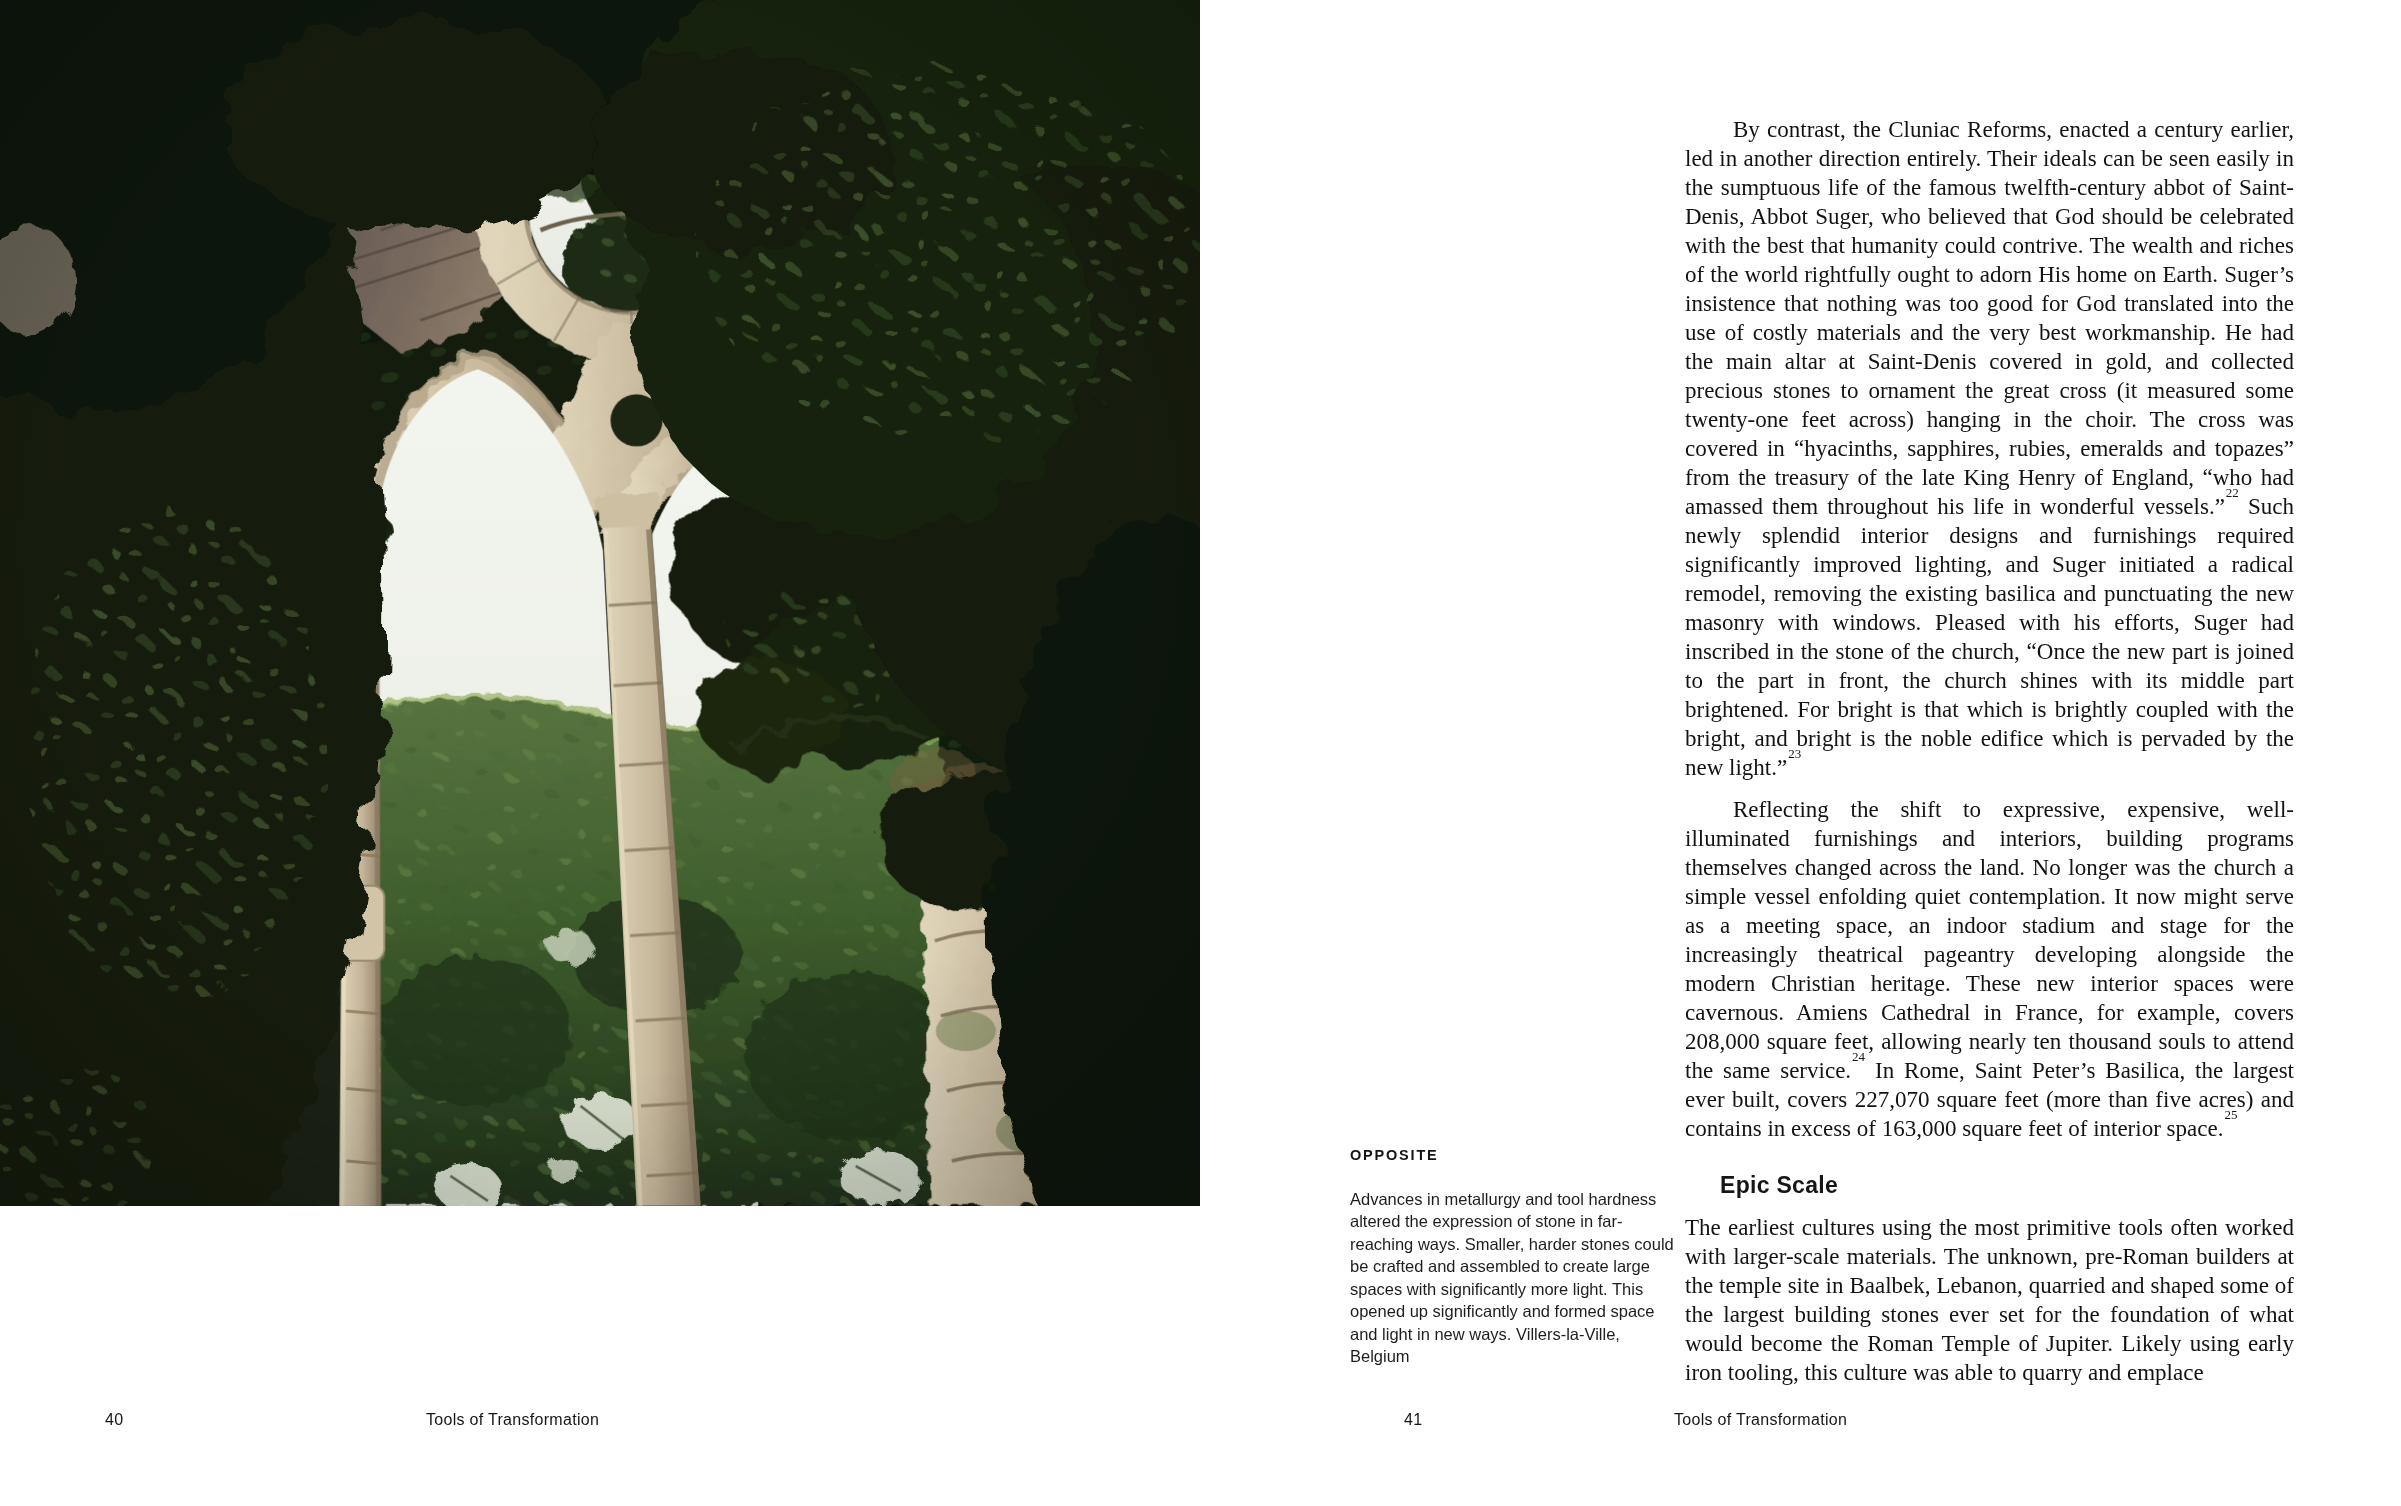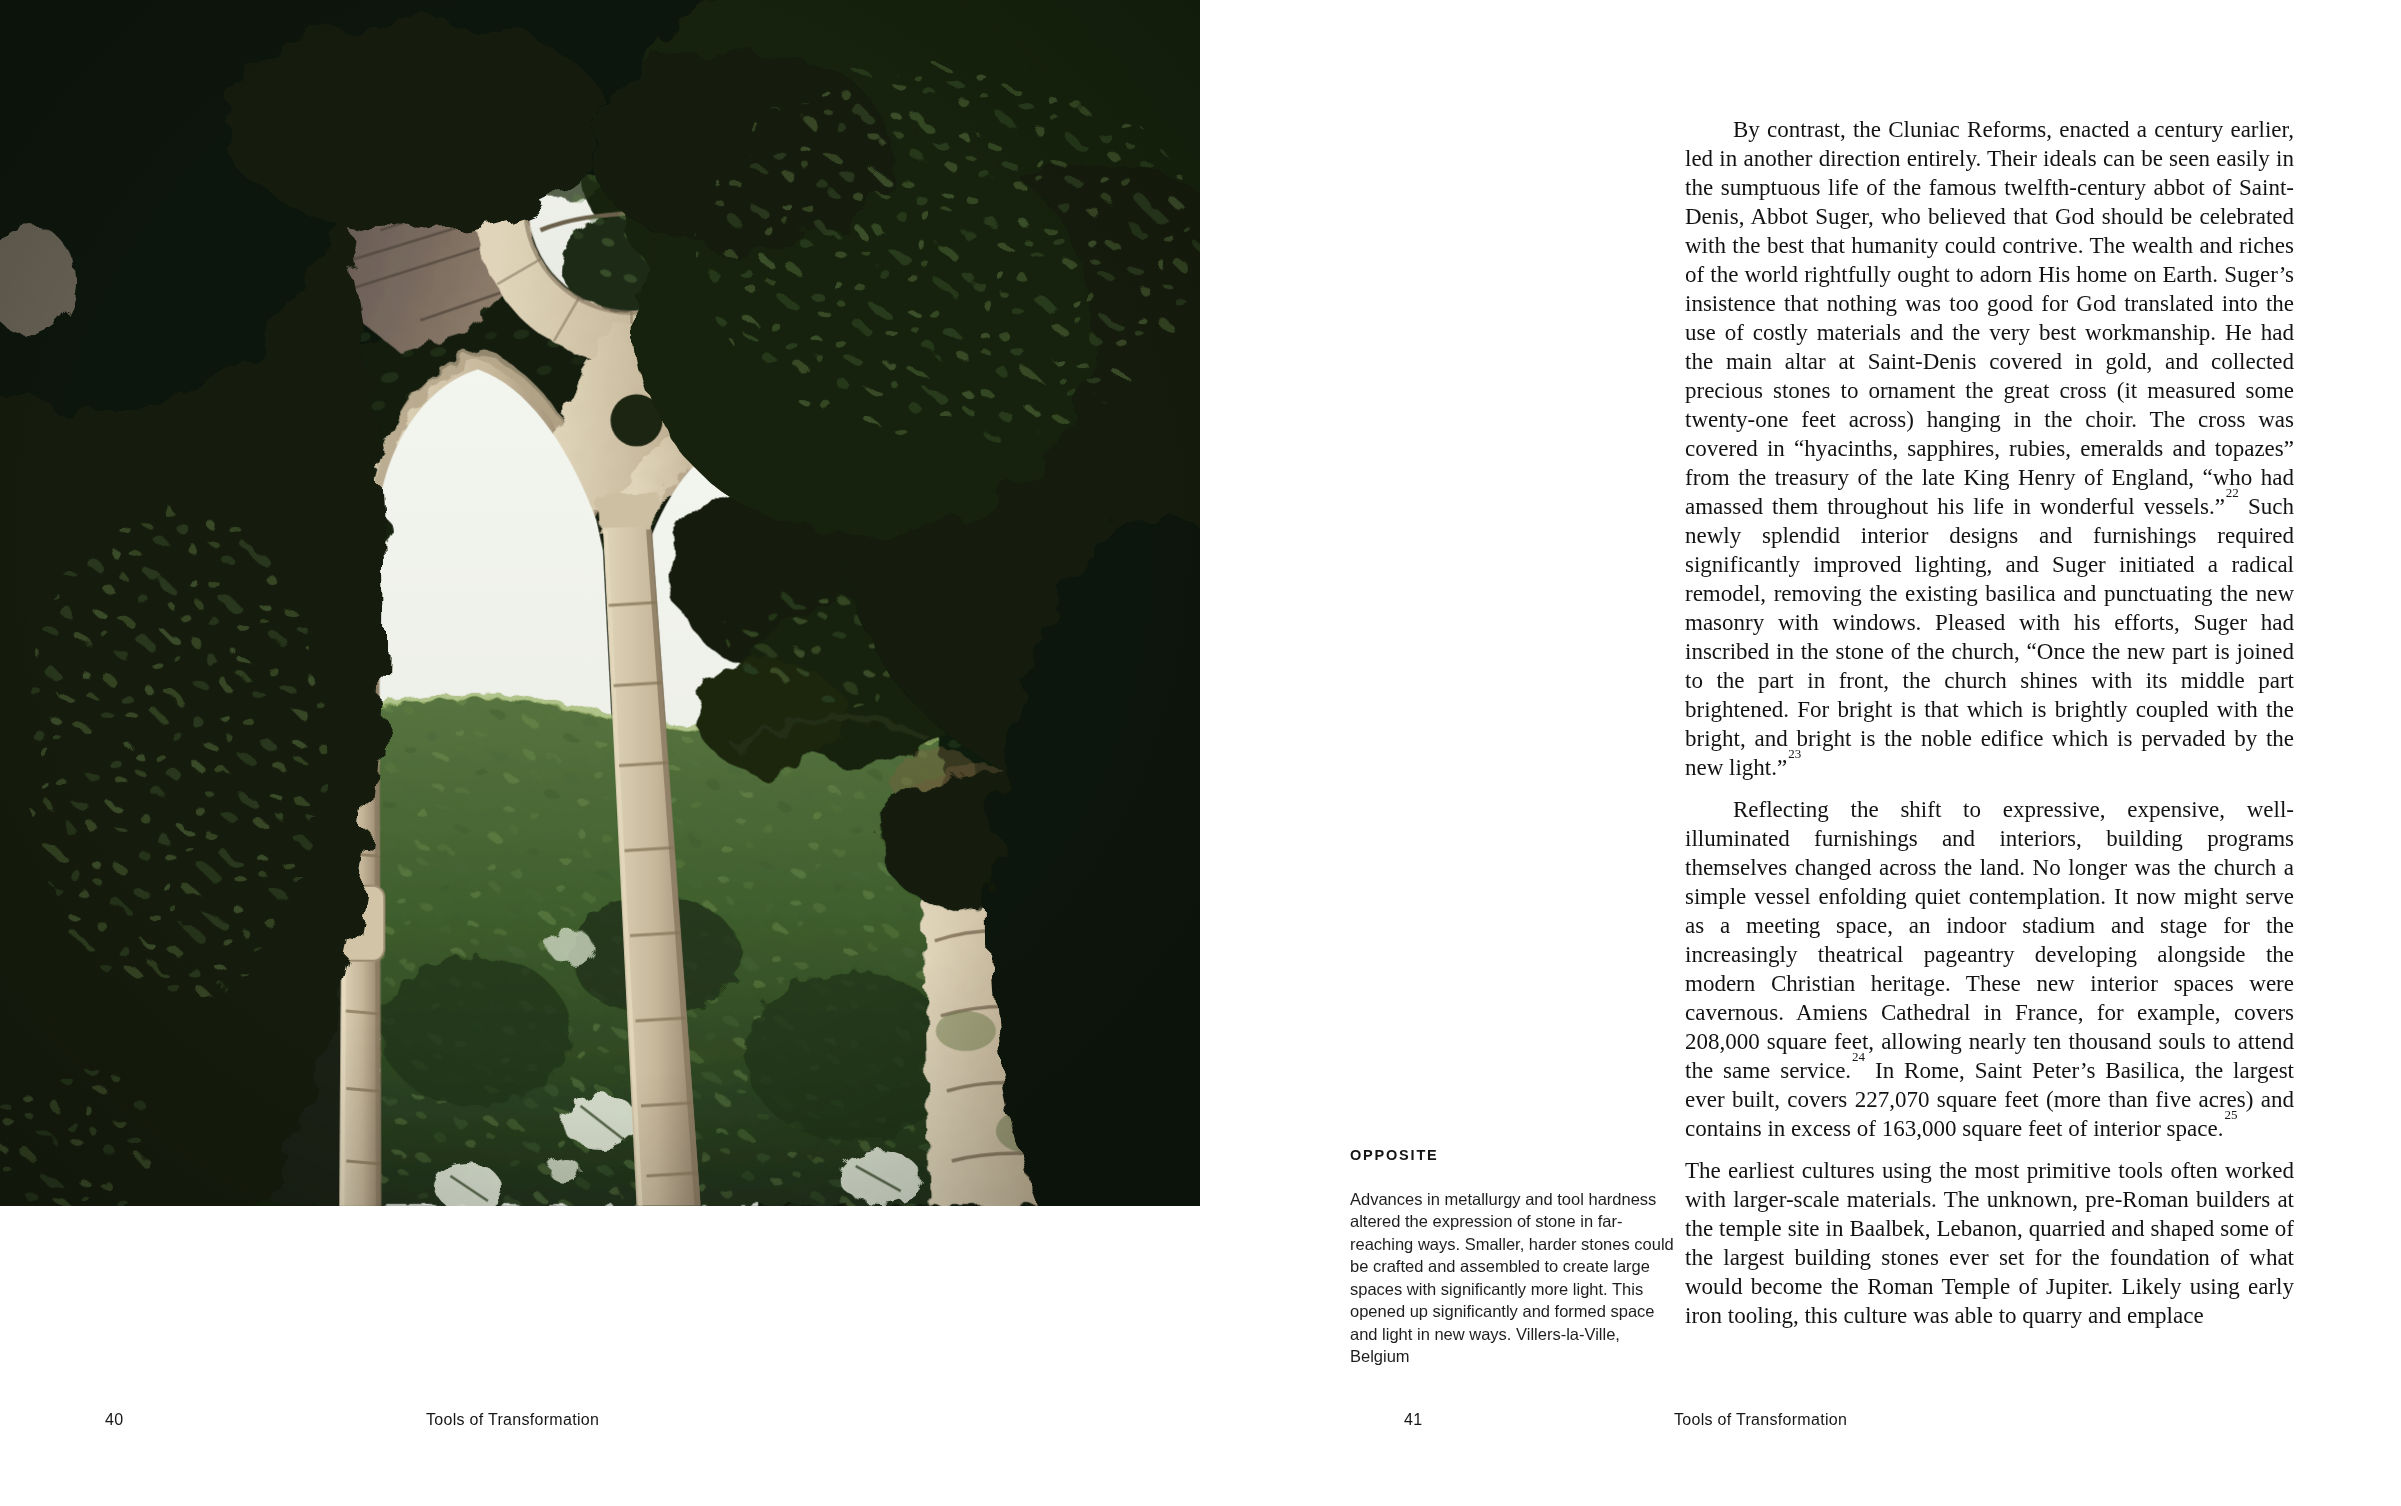--- a/index.html
+++ b/index.html
@@ -275,20 +275,21 @@
   <span class="running running-left">Tools of Transformation</span>
 
   <div class="caption">
     <span class="cap-label">OPPOSITE</span>
     <span>Advances in metallurgy and tool hardness altered the expression of stone in far-reaching ways. Smaller, harder stones could be crafted and assembled to create large spaces with significantly more light. This opened up significantly and formed space and light in new ways. Villers-la-Ville, Belgium</span>
   </div>
 
   <div class="main-text">
       <p>By contrast, the Cluniac Reforms, enacted a century earlier, led in another direction entirely. Their ideals can be seen easily in the sumptuous life of the famous twelfth-century abbot of Saint-Denis, Abbot Suger, who believed that God should be celebrated with the best that humanity could contrive. The wealth and riches of the world rightfully ought to adorn His home on Earth. Suger’s insistence that nothing was too good for God translated into the use of costly materials and the very best workmanship. He had the main altar at Saint-Denis covered in gold, and collected precious stones to ornament the great cross (it measured some twenty-one feet across) hanging in the choir. The cross was covered in “hyacinths, sapphires, rubies, emeralds and topazes” from the treasury of the late King Henry of England, “who had amassed them throughout his life in wonderful vessels.”<sup>22</sup> Such newly splendid interior designs and furnishings required significantly improved lighting, and Suger initiated a radical remodel, removing the existing basilica and punctuating the new masonry with windows. Pleased with his efforts, Suger had inscribed in the stone of the church, “Once the new part is joined to the part in front, the church shines with its middle part brightened. For bright is that which is brightly coupled with the bright, and bright is the noble edifice which is pervaded by the new light.”<sup>23</sup></p>
       <p>Reflecting the shift to expressive, expensive, well-illuminated furnishings and interiors, building programs themselves changed across the land. No longer was the church a simple vessel enfolding quiet contemplation. It now might serve as a meeting space, an indoor stadium and stage for the increasingly theatrical pageantry developing alongside the modern Christian heritage. These new interior spaces were cavernous. Amiens Cathedral in France, for example, covers 208,000 square feet, allowing nearly ten thousand souls to attend the same service.<sup>24</sup> In Rome, Saint Peter’s Basilica, the largest ever built, covers 227,070 square feet (more than five acres) and contains in excess of 163,000 square feet of interior space.<sup>25</sup></p>
+      <h2 class="heading">Epic Scale</h2>
       <p class="noindent">The earliest cultures using the most primitive tools often worked with larger-scale materials. The unknown, pre-Roman builders at the temple site in Baalbek, Lebanon, quarried and shaped some of the largest building stones ever set for the foundation of what would become the Roman Temple of Jupiter. Likely using early iron tooling, this culture was able to quarry and emplace</p>
     </div>
 
   <span class="folio folio-right">41</span>
   <span class="running running-right">Tools of Transformation</span>
 
 </div>
 
 
 </body></html>

